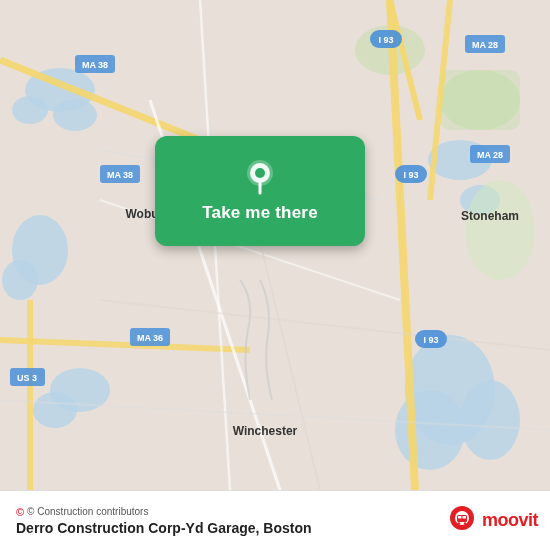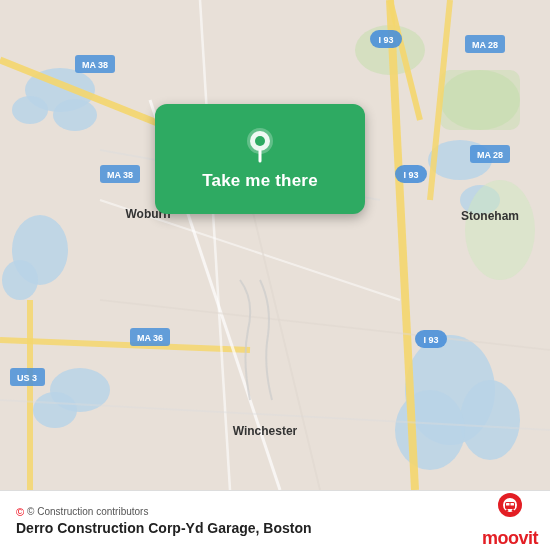--- a/index.html
+++ b/index.html
@@ -21,21 +21,21 @@
 
     
     #map-svg {
       width: 100%;
       height: 100%;
     }
 
     
     #take-me-there-card {
       position: absolute;
-      top: 104px;
+      top: 136px;
       left: 155px;
       width: 210px;
       height: 110px;
       background-color: #2eaa62;
       border-radius: 12px;
       display: flex;
       flex-direction: column;
       align-items: center;
       justify-content: center;
       gap: 8px;
@@ -89,21 +89,20 @@
     #place-name {
       font-size: 14px;
       font-weight: 600;
       color: #222;
     }
 
     #moovit-logo {
       display: flex;
       align-items: center;
       gap: 4px;
-      flex-direction: column;
     }
 
     #moovit-icon {
       width: 32px;
       height: 32px;
     }
 
     #moovit-text {
       font-size: 18px;
       font-weight: 700;

